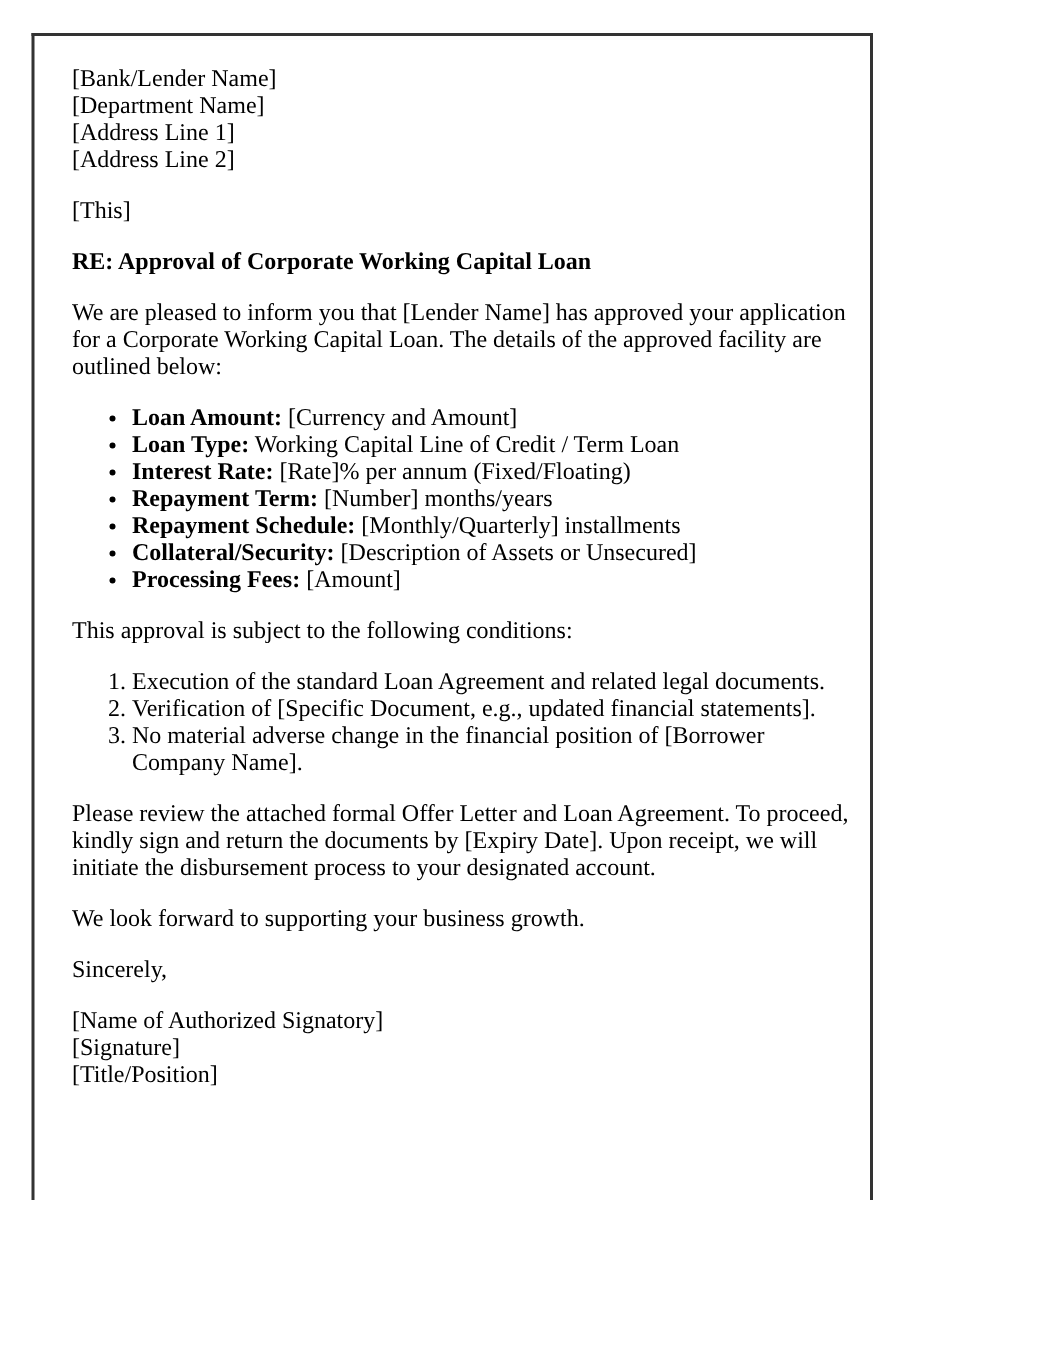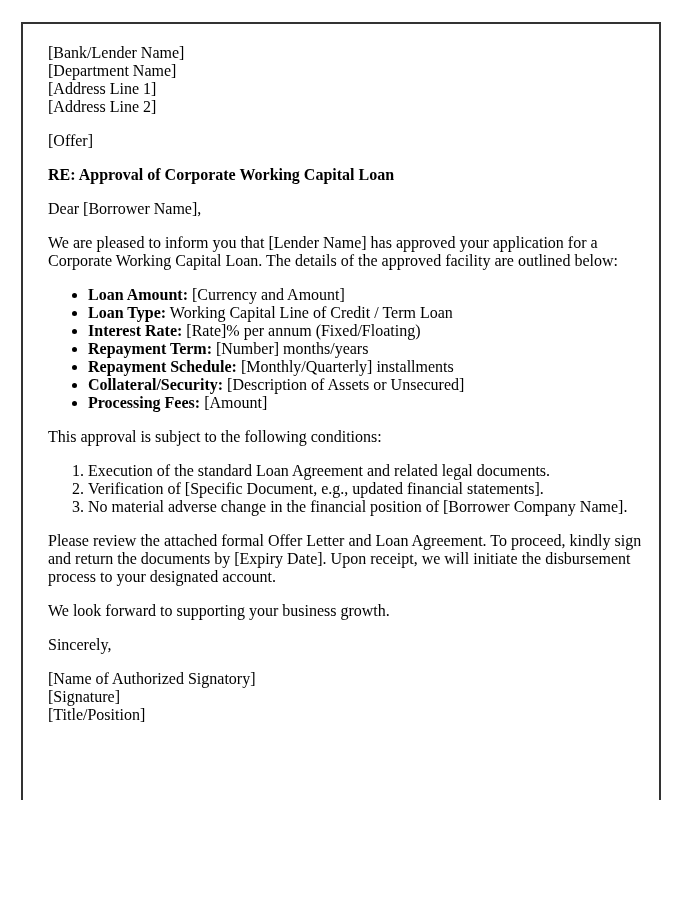--- a/index.html
+++ b/index.html
@@ -13,21 +13,21 @@
     position: relative;
     font-family: "Liberation Serif", "DejaVu Serif", serif;
     font-size: 16px;
     line-height: 18px;
     color: #000000;
   }
   .page {
     position: absolute;
     left: 21px;
     top: 22px;
-    width: 640px;
+    width: 561px;
     height: 778px;
     box-sizing: border-box;
     border: 2px solid #333333;
     border-bottom: none;
     padding: 4px 12px 0 25px;
     overflow: hidden;
     background: #ffffff;
   }
   .page p {
     margin: 16px 0;
@@ -49,26 +49,25 @@
 
 <div class="page">
 
   <p>
     <span class="ln">[Bank/Lender Name]</span>
     <span class="ln">[Department Name]</span>
     <span class="ln">[Address Line 1]</span>
     <span class="ln">[Address Line 2]</span>
   </p>
 
-  <p>[Offer]</p>
+  <p>[This]</p>
 
 
   <p class="bold">RE: Approval of Corporate Working Capital Loan</p>
 
-  <p>Dear [Borrower Name],</p>
 
   <p>We are pleased to inform you that [Lender Name] has approved your application for a Corporate Working Capital Loan. The details of the approved facility are outlined below:</p>
 
   <ul>
     <li><span class="bold">Loan Amount:</span><span> [Currency and Amount]</span></li>
     <li><span class="bold">Loan Type:</span><span> Working Capital Line of Credit / Term Loan</span></li>
     <li><span class="bold">Interest Rate:</span><span> [Rate]% per annum (Fixed/Floating)</span></li>
     <li><span class="bold">Repayment Term:</span><span> [Number] months/years</span></li>
     <li><span class="bold">Repayment Schedule:</span><span> [Monthly/Quarterly] installments</span></li>
     <li><span class="bold">Collateral/Security:</span><span> [Description of Assets or Unsecured]</span></li>

